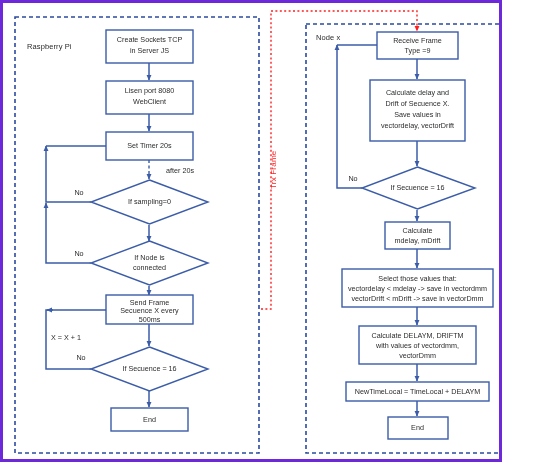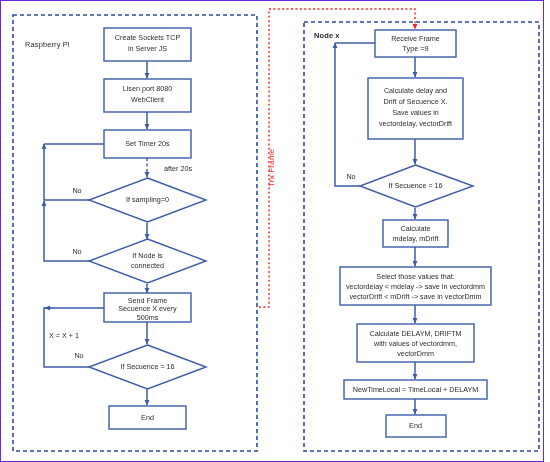--- a/index.html
+++ b/index.html
@@ -1,22 +1,22 @@
 <!DOCTYPE html>
 <html><head>
 <meta charset="utf-8">
 <title>Flowchart</title>
 <style>
   html,body{margin:0;padding:0;background:#ffffff;}
   body{font-family:"Liberation Sans", sans-serif;}
   #canvas{
     position:relative;
-    width:544px;height:462px;
+    width:502px;height:462px;
     background:#ffffff;
-    border:1px solid #6d28d9;
+    border:3px solid #6d28d9;
     box-sizing:border-box;
     overflow:hidden;
   }
   svg#diagram{position:absolute;left:0;top:0;width:550px;height:462px;}
 
   .panel-label{
     position:absolute;
     font-size:7.5px;
     color:#2b2b2b;
     white-space:nowrap;
@@ -171,17 +171,17 @@
     <rect x="343" y="379" width="143" height="19" fill="#ffffff" stroke="#3b5ca8" stroke-width="1.4"></rect>
     <text class="node-text" x="414.5" y="389">NewTimeLocal = TimeLocal + DELAYM</text>
 
     <rect x="385" y="414" width="60" height="22" fill="#ffffff" stroke="#3b5ca8" stroke-width="1.4"></rect>
     <text class="node-text" x="414.5" y="425.5">End</text>
 
     <text class="edge-label" x="350" y="176">No</text>
   </svg>
 
   <div class="panel-label" style="left:24px;top:39px;">Raspberry Pi</div>
-  <div class="panel-label" style="left:313px;top:30px;font-weight:bold;">Node x</div>
+  <div class="panel-label" style="left:313px;top:30px;">Node x</div>
 
   <div class="trx-label" style="left:266px;top:186px;">Trx Frame</div>
 
 </div>
 
 </body></html>

